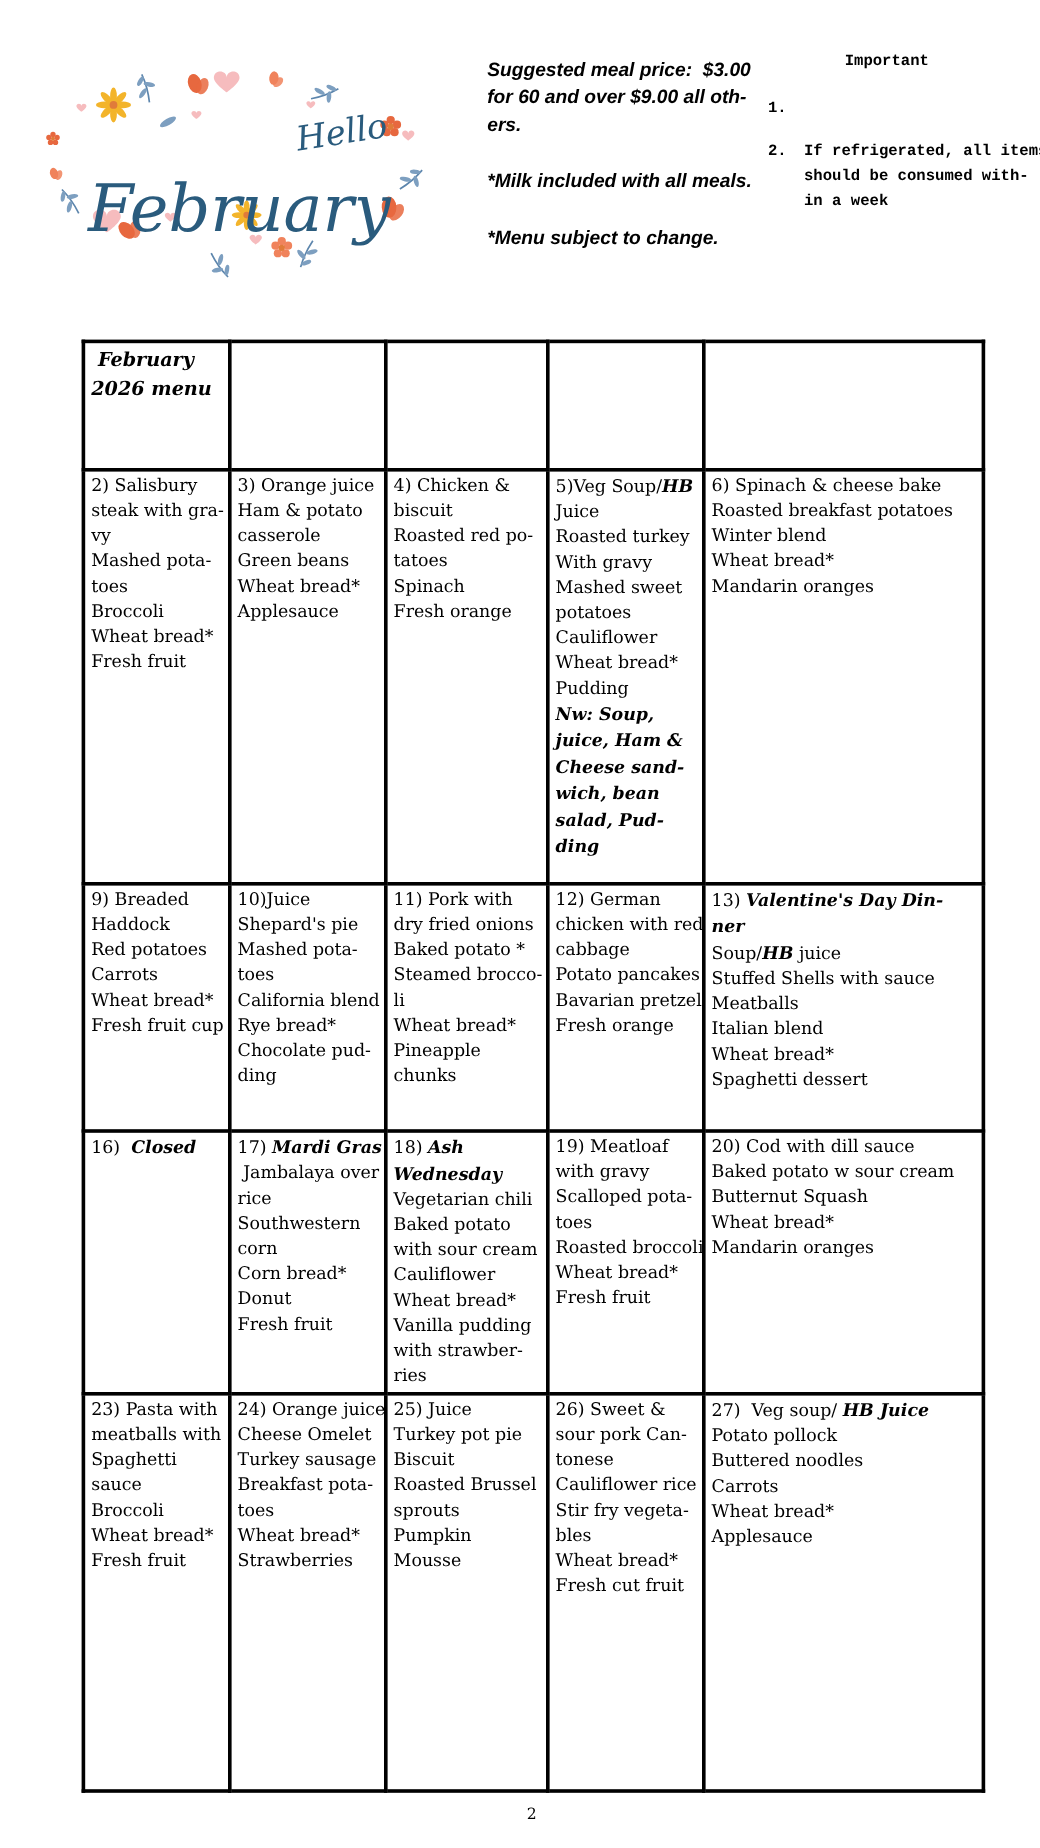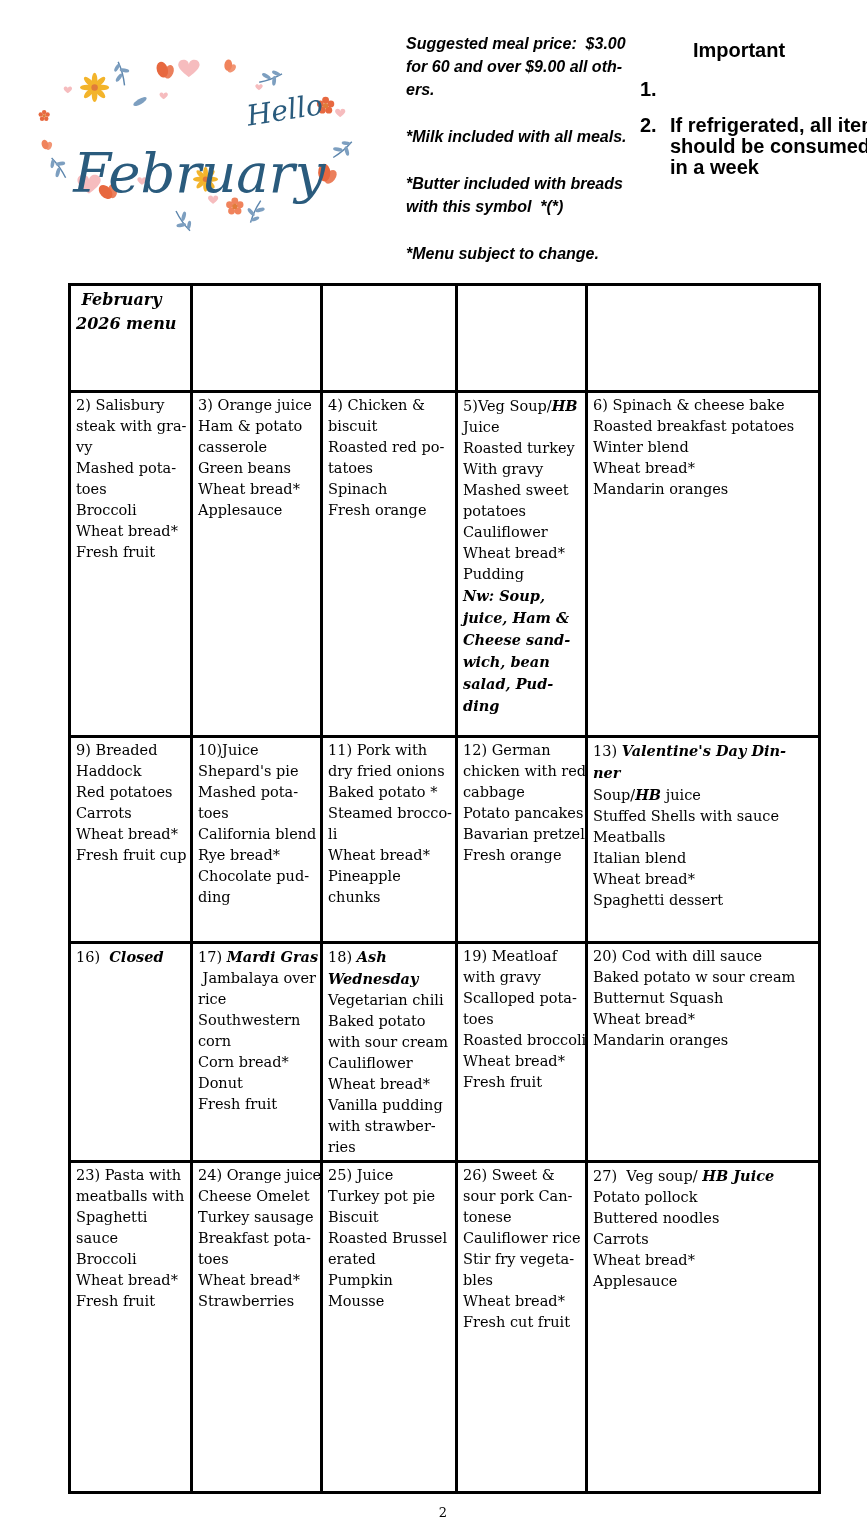--- a/index.html
+++ b/index.html
@@ -5,30 +5,30 @@
   html,body{margin:0;padding:0;background:#fff;}
   .page{position:relative;width:867px;height:1540px;background:#ffffff;
         font-family:"DejaVu Serif",serif;color:#000;overflow:hidden;}
 
   
   .art{position:absolute;left:26px;top:42px;width:348px;height:214px;}
   .art svg{width:100%;height:100%;}
   .script{font-family:"DejaVu Serif",serif;font-style:italic;fill:var(--c-script_blue);}
 
   
-  .notes{position:absolute;left:406px;top:32px;width:232px;
+  .notes{position:absolute;left:406px;top:47px;width:232px;
          font-family:"Liberation Sans",sans-serif;font-style:italic;font-weight:bold;
          font-size:16px;line-height:23px;}
   .note-par{margin:0 0 24px 0;}
   .note-line{white-space:pre;}
 
   
   .important{position:absolute;left:640px;top:40px;width:224px;
-             font-family:Liberation Sans, sans-serif;font-weight:bold;
-             font-size:20px;line-height:21px;}
+             font-family:Liberation Mono, monospace;font-weight:bold;
+             font-size:13px;line-height:21px;}
   .imp-title{text-align:center;padding-right:26px;margin:0 0 18px 0;}
   .imp-item{display:flex;margin-bottom:15px;}
   .imp-num{flex:0 0 30px;}
   .imp-line{white-space:pre;}
 
   
   .menu-table{position:absolute;left:68px;top:283px;width:750px;
               border-collapse:collapse;table-layout:fixed;}
   .menu-table td{border:3px solid #000;vertical-align:top;
                  padding:2px 2px 2px 5px;font-size:14.5px;line-height:21px;overflow:hidden;}
@@ -121,24 +121,20 @@
   <div class="notes">
       <div class="note-par">
         <div class="note-line">Suggested meal price:  $3.00</div>
         <div class="note-line">for 60 and over $9.00 all oth-</div>
         <div class="note-line">ers.</div>
       </div>
       <div class="note-par">
         <div class="note-line">*Milk included with all meals.</div>
       </div>
       <div class="note-par">
-        <div class="note-line">*Butter included with breads</div>
-        <div class="note-line">with this symbol  *(*)</div>
-      </div>
-      <div class="note-par">
         <div class="note-line">*Menu subject to change.</div>
       </div>
     </div>
 
   <div class="important">
     <div class="imp-title">Important</div>
     <div>
         <div class="imp-item">
           <div class="imp-num">1.</div>
         </div>
@@ -332,21 +328,21 @@
             <div class="line">Breakfast pota-</div>
             <div class="line">toes</div>
             <div class="line">Wheat bread*</div>
             <div class="line">Strawberries</div>
           </td>
           <td>
             <div class="line">25) Juice</div>
             <div class="line">Turkey pot pie</div>
             <div class="line">Biscuit</div>
             <div class="line">Roasted Brussel</div>
-            <div class="line">erated</div>
+            <div class="line">sprouts</div>
             <div class="line">Pumpkin</div>
             <div class="line">Mousse</div>
           </td>
           <td>
             <div class="line">26) Sweet &amp;</div>
             <div class="line">sour pork Can-</div>
             <div class="line">tonese</div>
             <div class="line">Cauliflower rice</div>
             <div class="line">Stir fry vegeta-</div>
             <div class="line">bles</div>

